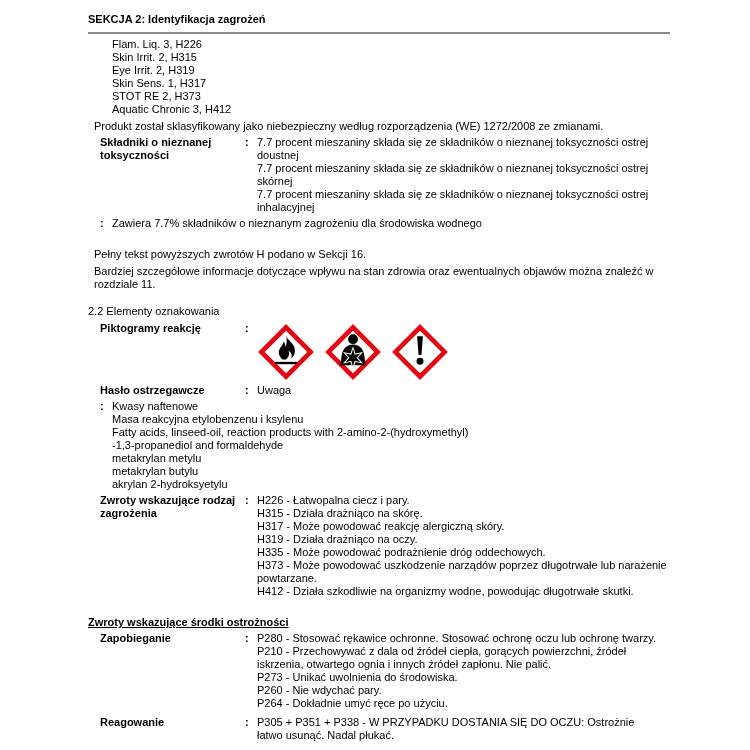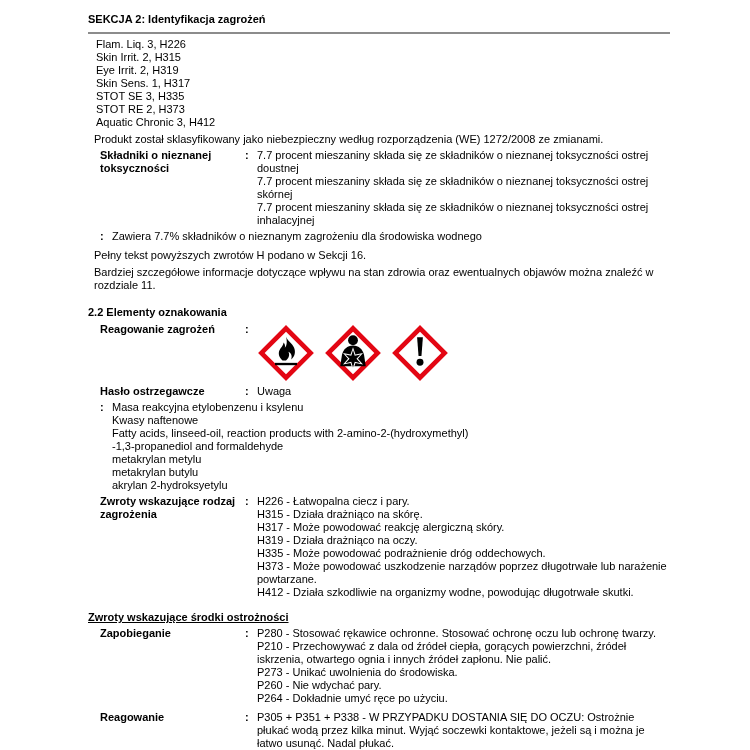--- a/index.html
+++ b/index.html
@@ -9,45 +9,44 @@
     background: #ffffff;
     font-family: "Liberation Sans", sans-serif;
     color: #000000;
   }
   .page { padding: 10px 80px 0 88px; font-size: 11px; line-height: 13px; }
   .section-title {
     font-size: 11px; font-weight: bold; line-height: 19px;
     margin: 0; padding: 0;
   }
   .rule { height: 2px; background: #8c8c8c; margin-top: 3px; }
-  .hazard-list { margin: 4px 0 0 8px; }
+  .hazard-list { margin: 4px 0 0 24px; }
   .para { margin: 4px 0 0 6px; }
   .defrow { display: flex; margin: 3px 0 0 12px; justify-content: space-between; }
   .defrow .label { width: 145px; flex: none; font-weight: bold; }
   .defrow .colon { width: 12px; flex: none; font-weight: bold; }
   .defrow .value { flex: 1; }
-  .subheading { font-weight: bold; margin-top: 14px; }
-  .underlined-heading { font-weight: bold; text-decoration: underline; margin-top: 12px; }
+  .subheading { font-weight: normal; margin-top: 14px; }
+  .underlined-heading { font-weight: bold; text-decoration: underline; margin-top: 18px; }
   .picto-row { display: flex; gap: 9px; margin-top: 1px; }
   .picto { width: 58px; height: 58px; display: block; }
 </style>
 </head>
 <body>
 
 <div class="page">
 
   <h1 class="section-title">SEKCJA 2: Identyfikacja zagrożeń</h1>
   <div class="rule"></div>
 
   <div class="hazard-list">
       <div>Flam. Liq. 3, H226</div>
       <div>Skin Irrit. 2, H315</div>
       <div>Eye Irrit. 2, H319</div>
       <div>Skin Sens. 1, H317</div>
-      <div>STOT SE 3, H335</div>
       <div>STOT RE 2, H373</div>
       <div>Aquatic Chronic 3, H412</div>
     </div>
 
   <div class="para">Produkt został sklasyfikowany jako niebezpieczny według rozporządzenia (WE) 1272/2008 ze zmianami.</div>
 
   <div class="defrow">
     <div class="label">Składniki o nieznanej toksyczności</div>
     <div class="colon">:</div>
     <div class="value">
@@ -60,31 +59,31 @@
       </div>
   </div>
 
   <div class="defrow">
     <div class="colon">:</div>
     <div class="value">
         <div>Zawiera 7.7% składników o nieznanym zagrożeniu dla środowiska wodnego</div>
       </div>
   </div>
 
-  <div class="para" style="margin-top:6px">Pełny tekst powyższych zwrotów H podano w Sekcji 16.</div>
+  <div class="para" style="margin-top:18px">Pełny tekst powyższych zwrotów H podano w Sekcji 16.</div>
 
   <div class="para" style="">
       <div>Bardziej szczegółowe informacje dotyczące wpływu na stan zdrowia oraz ewentualnych objawów można znaleźć w</div>
       <div>rozdziale 11.</div>
     </div>
 
   <div class="subheading">2.2 Elementy oznakowania</div>
 
   <div class="defrow" style="margin-top:4px">
-    <div class="label">Reagowanie zagrożeń</div>
+    <div class="label">Piktogramy reakcję</div>
     <div class="colon">:</div>
     <div class="value">
       <div class="picto-row">
 
         <svg class="picto" viewBox="0 0 100 100">
           <rect x="20" y="20" width="60" height="60" transform="rotate(45 50 50)" fill="#ffffff" stroke="#e30613" stroke-width="8"></rect>
           <path d="M50 22 C53 30 61 33 64 41 C67 49 65 56 59 61 C61 55 59 50 54 48 C57 53 55 59 50 63 L44 63 C38 58 36 51 39 45 C41 41 45 38 46 32 C48 35 49 38 48 41 C52 37 52 29 50 22 Z" fill="#000000"></path>
           <rect x="31" y="67" width="38" height="4" fill="#000000"></rect>
         </svg>
 
@@ -108,22 +107,22 @@
 
   <div class="defrow">
     <div class="label">Hasło ostrzegawcze</div>
     <div class="colon">:</div>
     <div class="value">Uwaga</div>
   </div>
 
   <div class="defrow">
     <div class="colon">:</div>
     <div class="value">
+        <div>Kwasy naftenowe</div>
         <div>Masa reakcyjna etylobenzenu i ksylenu</div>
-        <div>Kwasy naftenowe</div>
         <div>Fatty acids, linseed-oil, reaction products with 2-amino-2-(hydroxymethyl)</div>
         <div>-1,3-propanediol and formaldehyde</div>
         <div>metakrylan metylu</div>
         <div>metakrylan butylu</div>
         <div>akrylan 2-hydroksyetylu</div>
       </div>
   </div>
 
   <div class="defrow">
     <div class="label">Zwroty wskazujące rodzaj zagrożenia</div>
@@ -153,18 +152,17 @@
         <div>P260 - Nie wdychać pary.</div>
         <div>P264 - Dokładnie umyć ręce po użyciu.</div>
       </div>
   </div>
 
   <div class="defrow" style="margin-top:6px">
     <div class="label">Reagowanie</div>
     <div class="colon">:</div>
     <div class="value">
         <div>P305 + P351 + P338 - W PRZYPADKU DOSTANIA SIĘ DO OCZU: Ostrożnie</div>
-        <div>płukać wodą przez kilka minut. Wyjąć soczewki kontaktowe, jeżeli są i można je</div>
         <div>łatwo usunąć. Nadal płukać.</div>
       </div>
   </div>
 
 </div>
 
 </body></html>

